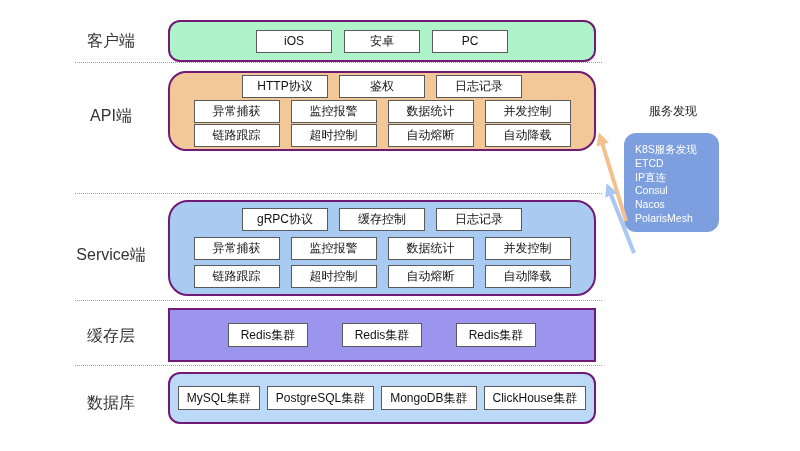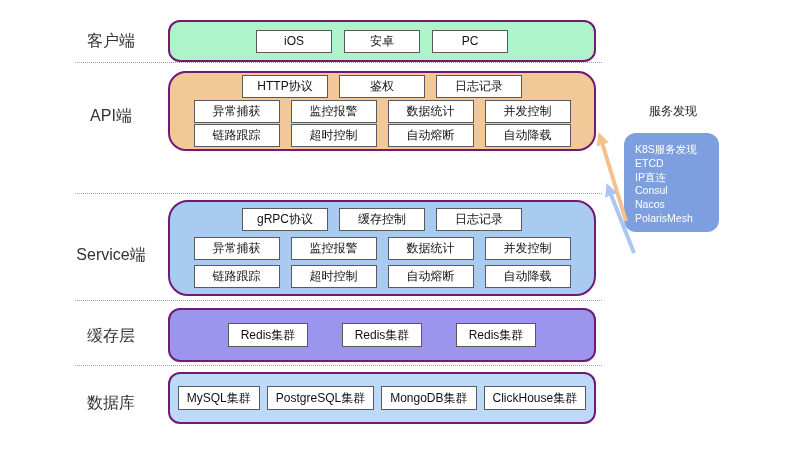--- a/index.html
+++ b/index.html
@@ -13,21 +13,21 @@
     font-size:16px;font-weight:500;color:#333;line-height:20px;
   }
   .layer{
     position:absolute;left:168px;width:428px;box-sizing:border-box;
     border:2px solid #701a75;
     display:flex;flex-direction:column;justify-content:space-evenly;
   }
   .layer-client{top:20px;height:42px;background:#aef3c9;border-radius:12px;}
   .layer-api{top:71px;height:80px;background:#f2c898;border-radius:18px;}
   .layer-service{top:200px;height:96px;background:#a9cbf2;border-radius:20px;}
-  .layer-cache{top:308px;height:54px;background:#9b95ee;border-radius:12px;}
+  .layer-cache{top:308px;height:54px;background:#9b95ee;border-radius:0;}
   .layer-db{top:372px;height:52px;background:#bcd9f7;border-radius:12px;}
   .row{display:flex;justify-content:center;align-items:center;}
   .gap-client{gap:12px;}
   .gap-api{gap:11px;}
   .gap-cache{gap:34px;}
   .gap-db{gap:7px;}
   .node{
     background:#ffffff;border:1px solid #5a5a5a;box-sizing:border-box;
     height:23px;display:flex;align-items:center;justify-content:center;
     font-size:12px;color:#111;white-space:nowrap;

